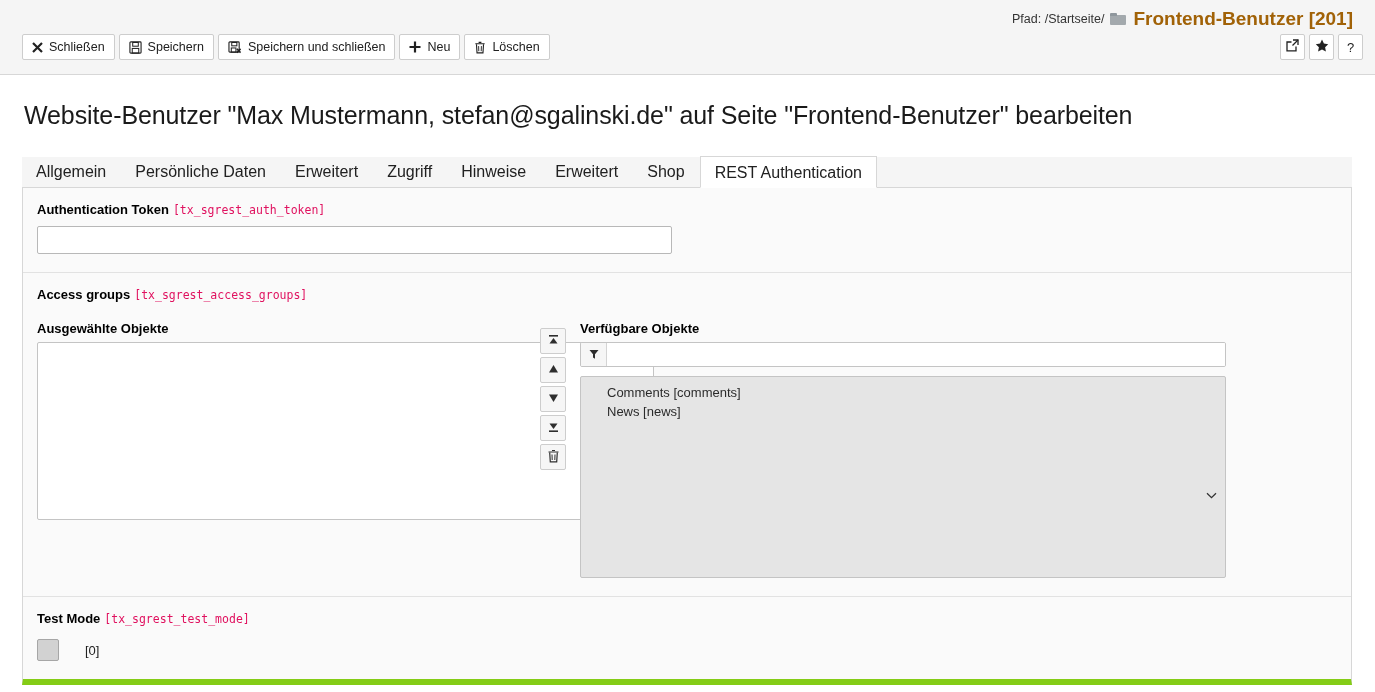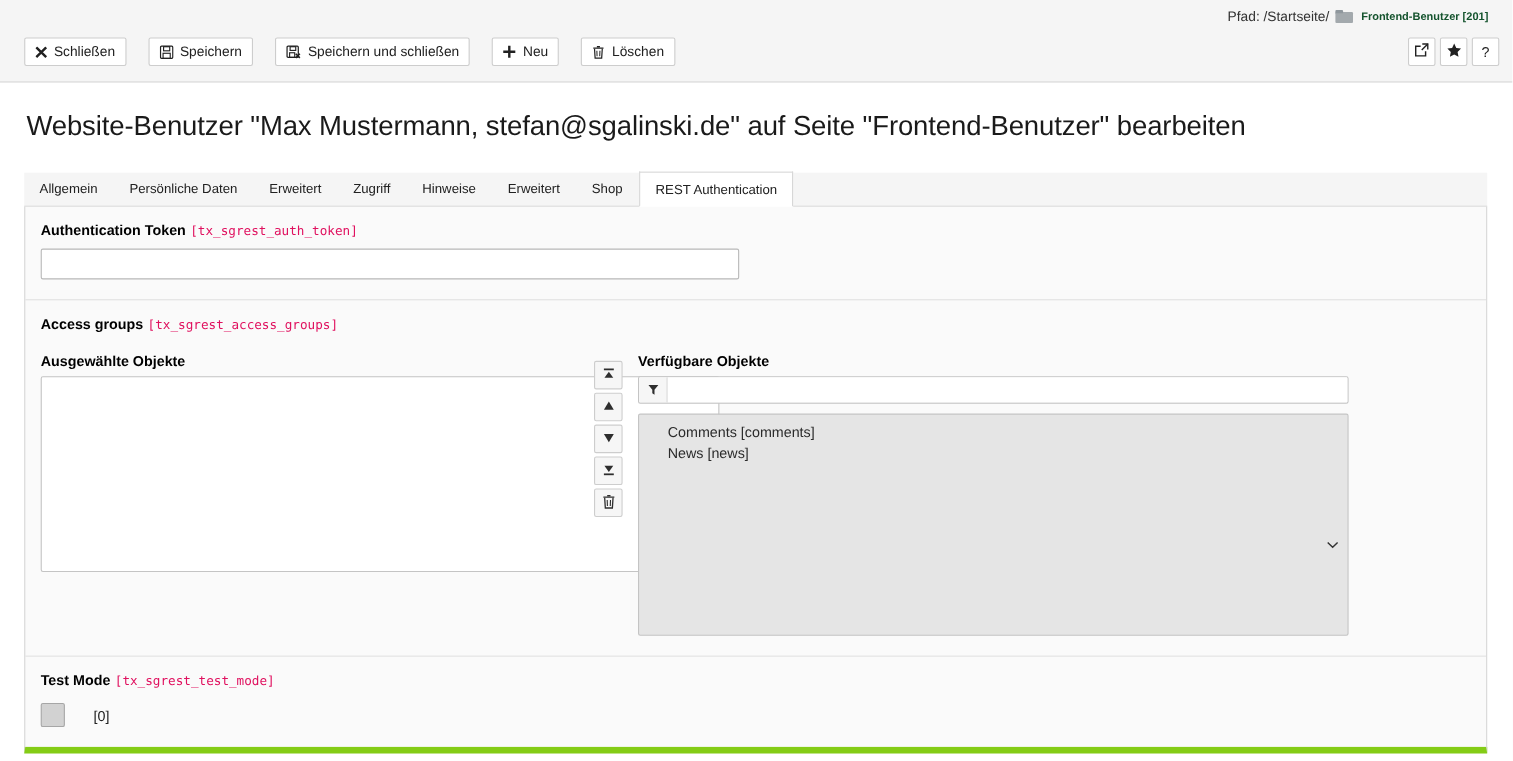--- a/index.html
+++ b/index.html
@@ -45,27 +45,27 @@
     background: #a3a9ad;
     border-radius: 1px;
   }
   .folder-icon:after {
     content: "";
     position: absolute; left: 0; top: 0;
     width: 7px; height: 3px;
     background: #8f979d;
     border-radius: 1px 1px 0 0;
   }
-  .path-title { font-weight: bold; color: #14532d; font-size: 10px; }
+  .path-title { font-weight: bold; color: #a16207; font-size: 19px; }
 
   .btn-row {
     position: absolute;
     left: 22px; top: 34px;
     display: flex;
-    gap: 20px;
+    gap: 4px;
   }
   .tbtn {
     height: 26px;
     background: #fff;
     border: 1px solid #cdcdcd;
     border-radius: 2px;
     display: flex;
     align-items: center;
     gap: 6px;
     padding: 0 9px;
@@ -111,21 +111,21 @@
     display: flex;
     align-items: flex-end;
     border-bottom: 1px solid #d7d7d7;
     background: #f5f5f5;
     height: 31px;
   }
   .tab {
     padding: 0 14px;
     height: 31px;
     line-height: 31px;
-    font-size: 12px;
+    font-size: 16px;
     color: #212121;
     cursor: pointer;
     border-right: 1px solid transparent;
     white-space: nowrap;
   }
   .tab.active {
     background: #ffffff;
     border: 1px solid #d7d7d7;
     border-bottom: 1px solid #ffffff;
     margin-bottom: -1px;

